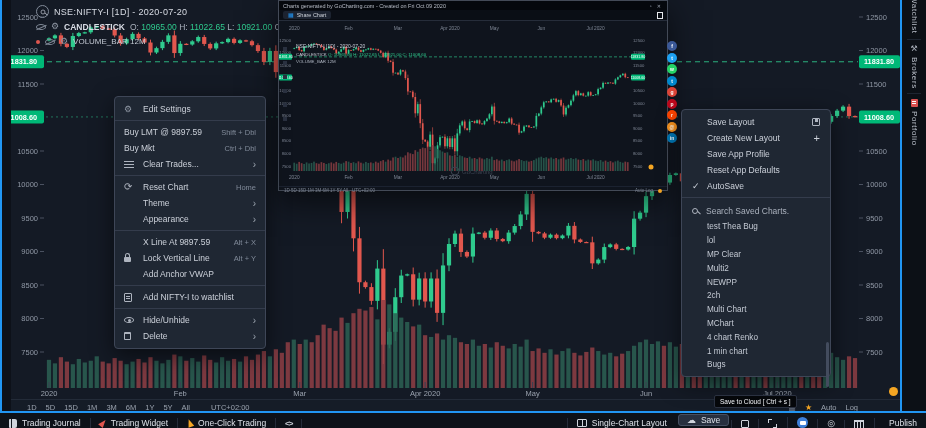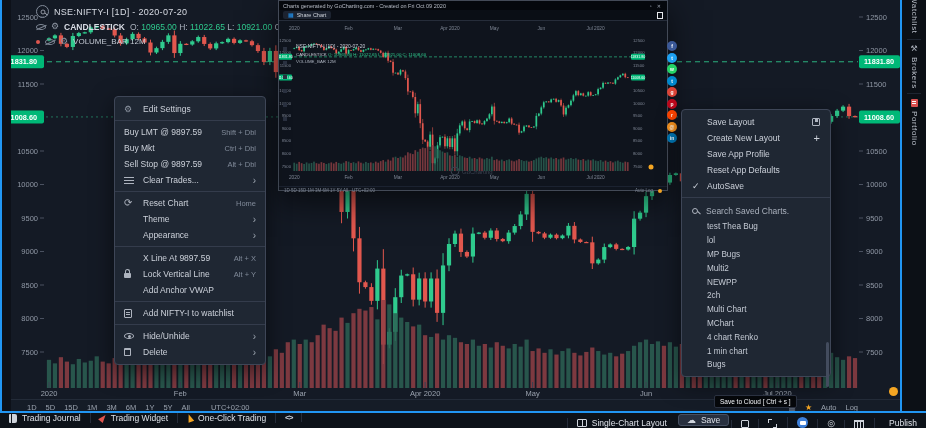--- a/index.html
+++ b/index.html
@@ -1163,24 +1163,20 @@
       <div class="ctx-sep"></div>
       <div class="ctx-row">
         <span class="ctx-label">Buy LMT @ 9897.59</span>
         <span class="ctx-right">Shift + Dbl</span>
       </div>
       <div class="ctx-row">
         <span class="ctx-label">Buy Mkt</span>
         <span class="ctx-right">Ctrl + Dbl</span>
       </div>
       <div class="ctx-row">
-        <span class="ctx-label">Sell Stop @ 9897.59</span>
-        <span class="ctx-right">Alt + Dbl</span>
-      </div>
-      <div class="ctx-row">
         <span class="ctx-ico">
           <span class="i-sliders"></span>
         </span>
         <span class="ctx-label">Clear Trades...</span>
         <span class="ctx-sub">›</span>
       </div>
       <div class="ctx-sep"></div>
       <div class="ctx-row">
         <span class="ctx-ico">
           <span class="gi" style="color: rgb(174, 180, 191); font-size: 10px;">⟳</span>
@@ -1262,21 +1258,21 @@
         <span class="lay-lead"><span class="gi" style="color: rgb(204, 209, 218); font-size: 9px;">✓</span></span>
         <span class="lay-label">AutoSave</span>
       </div>
       <div class="ctx-sep"></div>
       <div class="search-row">
         <span class="i-search"></span>
         <span>Search Saved Charts.</span>
       </div>
       <div class="list-row">test Thea Bug</div>
       <div class="list-row">lol</div>
-      <div class="list-row">MP Bugs</div>
+      <div class="list-row">MP Clear</div>
       <div class="list-row">Multi2</div>
       <div class="list-row">NEWPP</div>
       <div class="list-row">2ch</div>
       <div class="list-row">Multi Chart</div>
       <div class="list-row">MChart</div>
       <div class="list-row">4 chart Renko</div>
       <div class="list-row">1 min chart</div>
       <div class="list-row">Bugs</div>
       <div id="saved-scroll"></div>
     </div>
@@ -1299,21 +1295,21 @@
     <span id="tf-right">
       <span class="grid-ico gi">▦</span>
       <span class="star-ico gi">★</span>
       <span class="tf">Auto</span>
       <span class="tf">Log</span>
     </span>
   </div>
   <div id="main-orange-dot"></div>
 
   <div id="status-bar">
-    <span id="sb-left" style="display:flex;align-items:flex-start;">
+    <span id="sb-left" style="display:flex;align-items:flex-end;">
         <span class="chip">
           <span class="i-journal"></span>
           <span>Trading Journal</span>
         </span>
         <span class="chip">
           <span class="i-rocket"></span>
           <span>Trading Widget</span>
         </span>
         <span class="chip">
           <span class="i-hand"></span>

